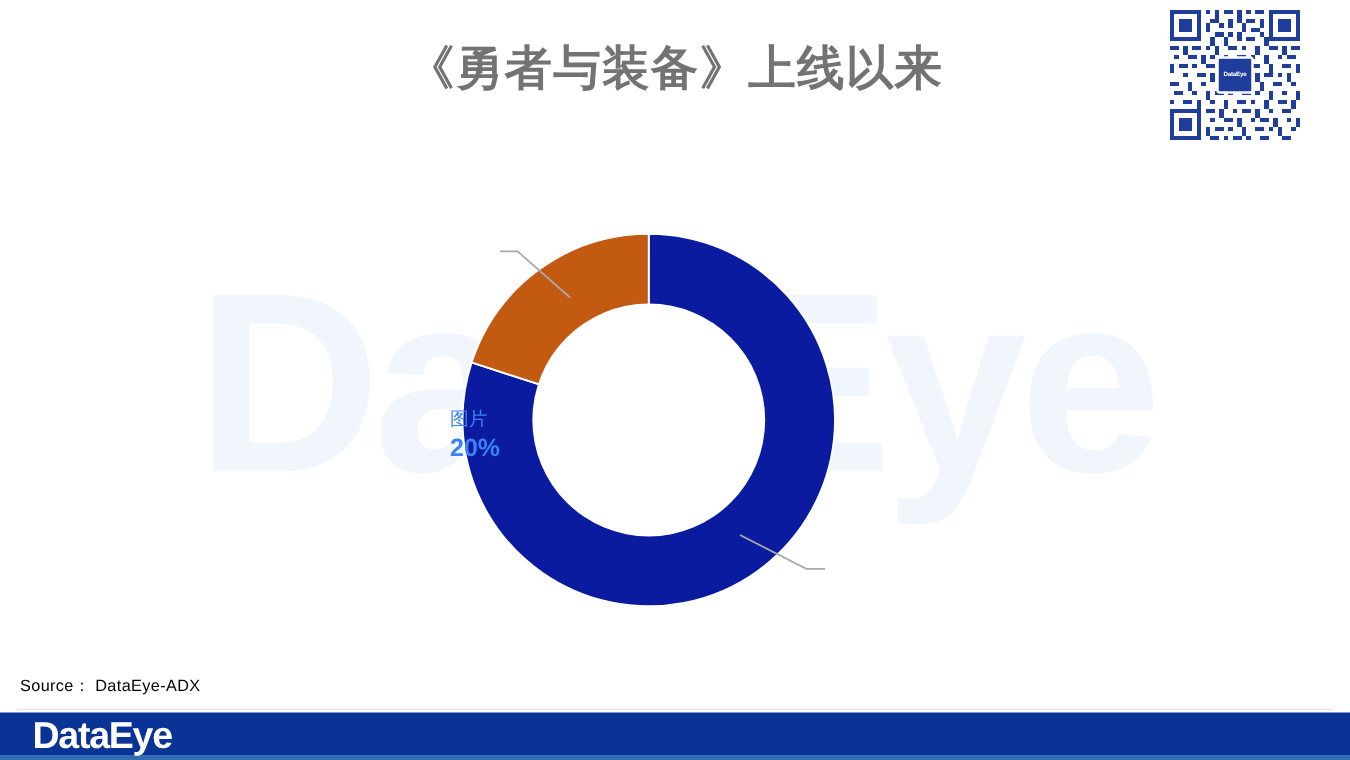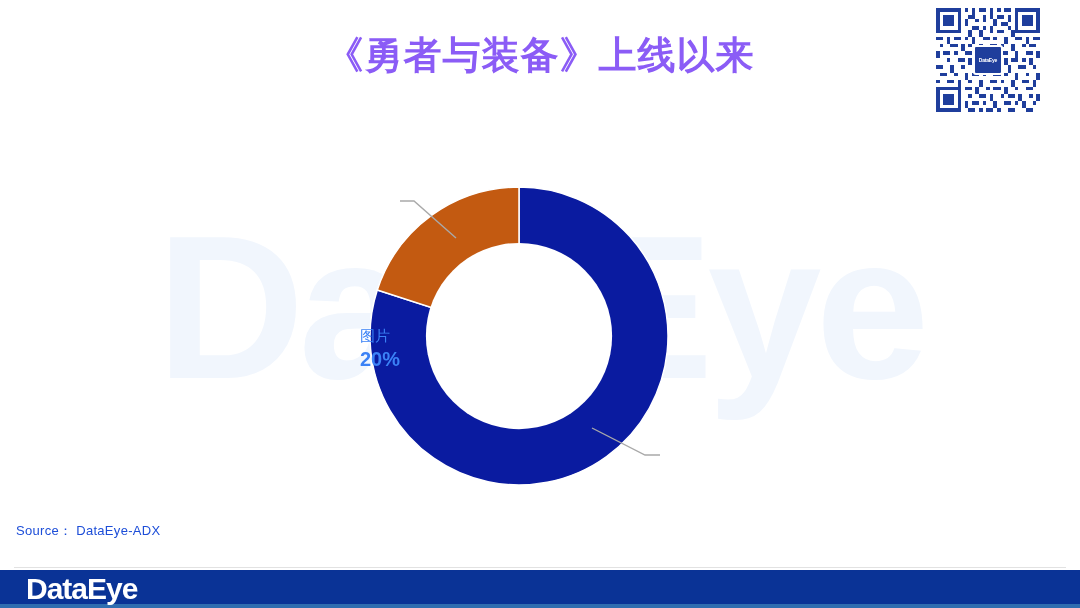--- a/index.html
+++ b/index.html
@@ -46,21 +46,21 @@
     position: absolute;
     left: 0;
     top: 30px;
     width: 1080px;
     text-align: center;
     z-index: 3;
   }
   .title-line {
     font-size: 38px;
     font-weight: 700;
-    color: #8b5cf6;
+    color: #737373;
     line-height: 1.35;
     letter-spacing: 1px;
   }
 
   
   #qr-wrap {
     position: absolute;
     right: 40px;
     top: 8px;
     width: 104px;
@@ -114,23 +114,23 @@
   #label-video {
     left: 666px;
     top: 432px;
     text-align: left;
   }
 
   
   #source-text {
     position: absolute;
     left: 16px;
-    top: 522px;
+    top: 540px;
     font-size: 13px;
-    color: #1d4ed8;
+    color: #000000;
     letter-spacing: 0.3px;
     z-index: 3;
   }
   #divider {
     position: absolute;
     left: 14px;
     top: 567px;
     width: 1052px;
     height: 1px;
     background: #e2e2e2;

